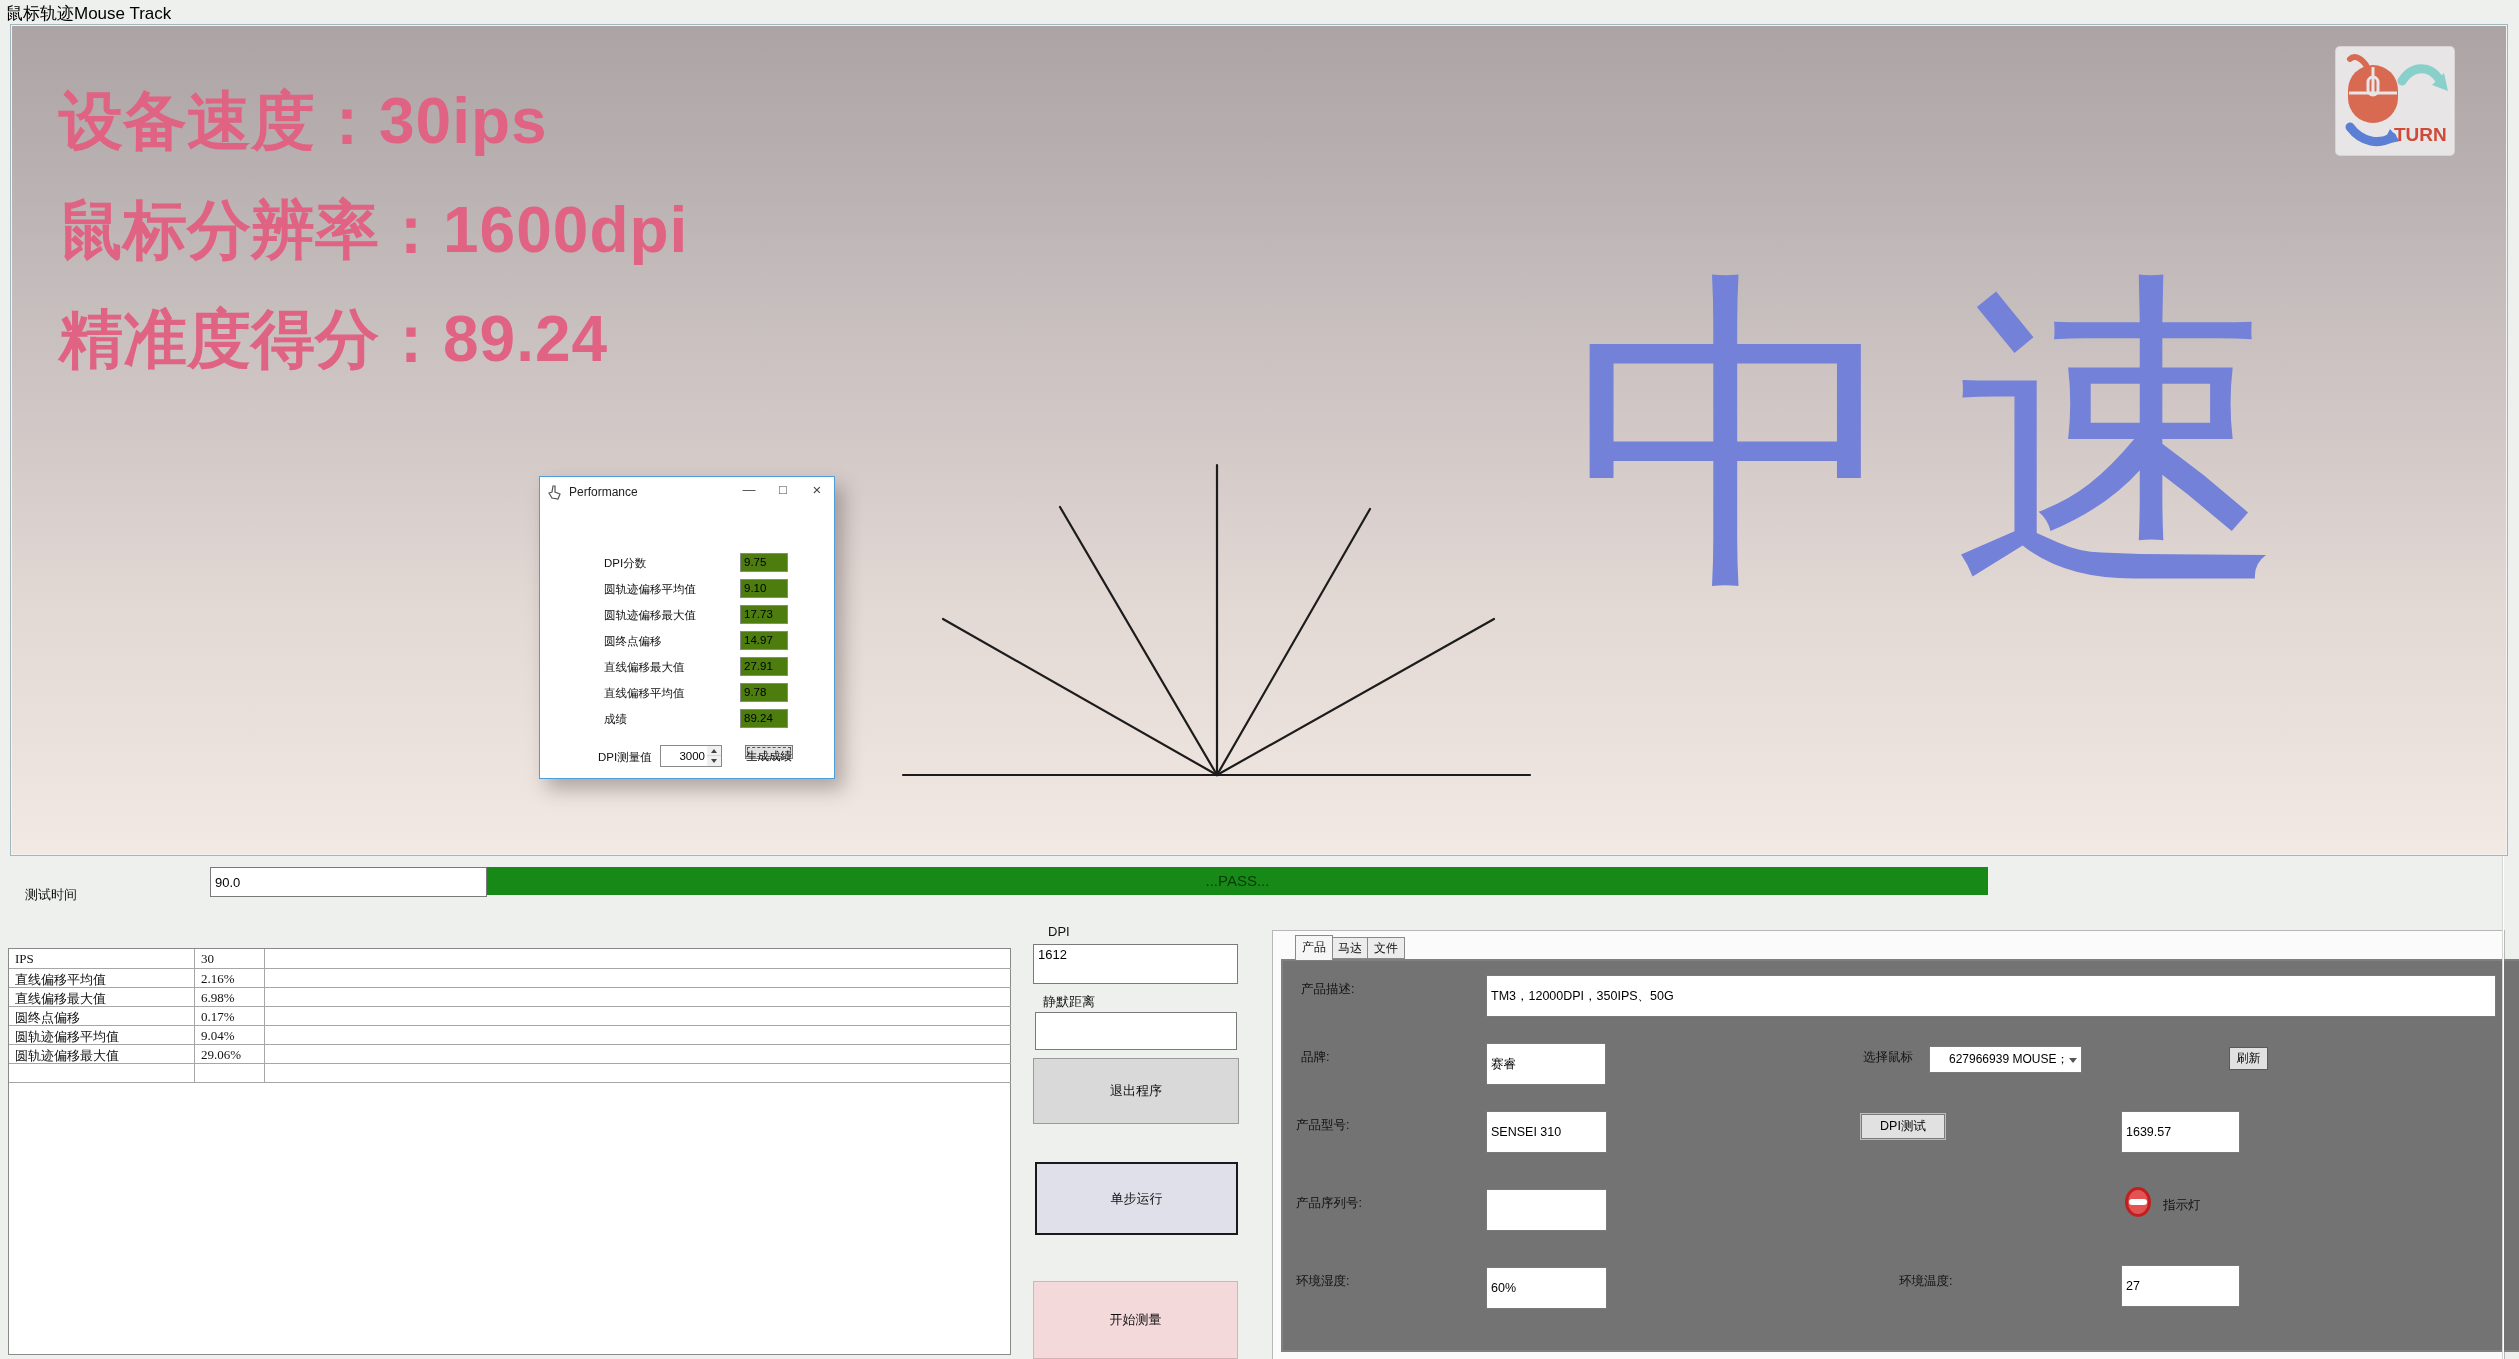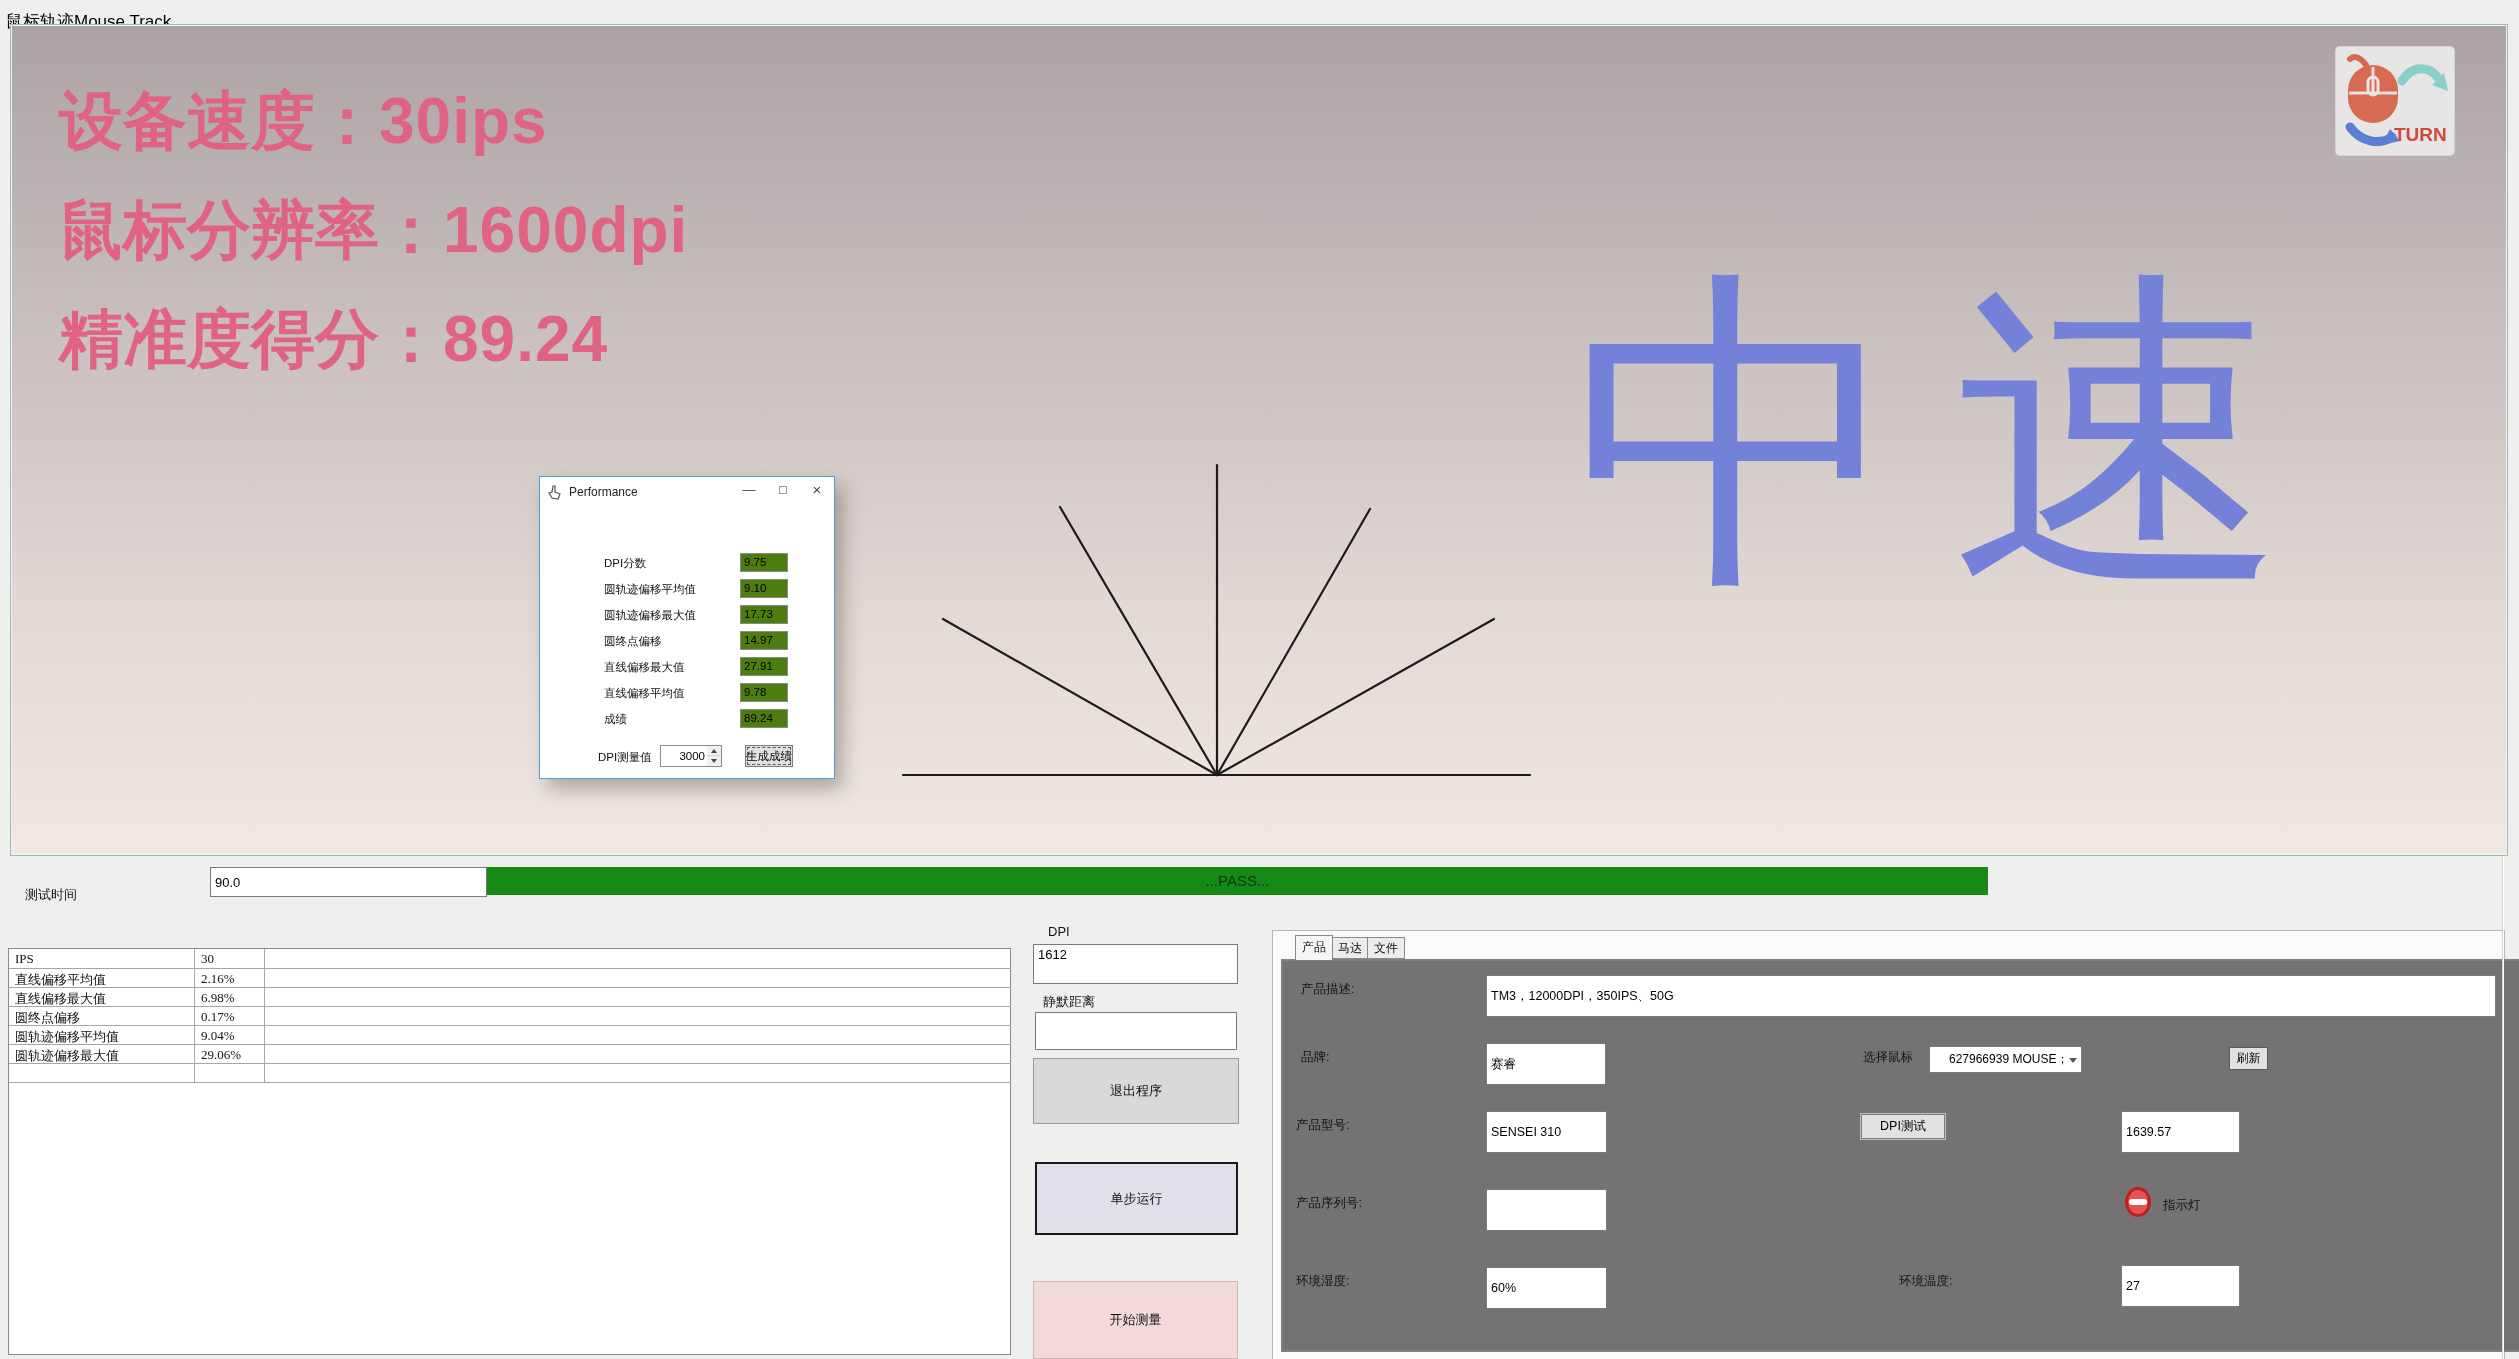--- a/index.html
+++ b/index.html
@@ -2,21 +2,21 @@
 <html><head>
 <meta charset="utf-8">
 <style>
   * { margin:0; padding:0; box-sizing:border-box; }
   html,body { width:2519px; height:1359px; overflow:hidden; background:#eef0ee;
               font-family:"Liberation Sans","DejaVu Sans",sans-serif; }
 
   .abs { position:absolute; }
 
   
-  .titlebar { left:6px; top:2px; font-size:17px; color:#000;margin-top:8px; }
+  .titlebar { left:6px; top:2px; font-size:17px; color:#000; }
 
   
   .canvas { left:10px; top:24px; width:2498px; height:832px;
             background:linear-gradient(180deg,#aba3a4 0%, #c7bebe 35%, #e2d8d4 70%, #f2e9e3 100%);
             border:1px solid #9fb6bf; box-shadow:inset 0 0 0 1px #f3f3f3; }
 
   .score { left:48px; top:42px; line-height:108px; font-size:64px; font-weight:bold;
            color:#e06383; font-family:"Liberation Serif","DejaVu Serif",serif; white-space:nowrap; }
   .score .num { font-family:"Liberation Sans","DejaVu Sans",sans-serif; letter-spacing:1px; }
 
@@ -40,21 +40,21 @@
   .spin { left:120px; top:268px; width:62px; height:22px; border:1px solid #8a8a8a; background:#fff; }
   .spin-num { position:absolute; right:16px; top:4px; font-size:11.5px; }
   .spin-ud { position:absolute; right:0; top:0; width:14px; height:100%; border-left:1px solid #adadad; }
   .spin-up,.spin-dn { position:absolute; right:0; width:14px; height:10px; background:#f0f0f0; }
   .spin-up { top:0; border-bottom:1px solid #d5d5d5; }
   .spin-dn { bottom:0; }
   .tri-up { position:absolute; left:4px; top:3px; width:0; height:0;
             border-left:3px solid transparent; border-right:3px solid transparent; border-bottom:4px solid #444; }
   .tri-dn { position:absolute; left:4px; top:3px; width:0; height:0;
             border-left:3px solid transparent; border-right:3px solid transparent; border-top:4px solid #444; }
-  .gen-btn { left:205px; top:268px; width:48px; height:22px; background:#e1e1e1; border:1px solid #7a7a7a;
+  .gen-btn { left:205px; top:268px; width:48px; height:14px; background:#e1e1e1; border:1px solid #7a7a7a;
              outline:1px dashed #555; outline-offset:-3px; font-size:11.5px; text-align:center; line-height:20px; }
 
   
   .lbl { font-size:13px; color:#111; white-space:nowrap; }
   .tb  { border:1px solid #7a7a7a; background:#fff; font-size:13px; padding:2px 4px;
          font-family:"Liberation Sans","DejaVu Sans",sans-serif; color:#000; }
   .progress { left:487px; top:867px; width:1501px; height:28px; background:#168916;
               color:#0a3a0a; text-align:center; line-height:28px; font-size:15px; }
 
   

